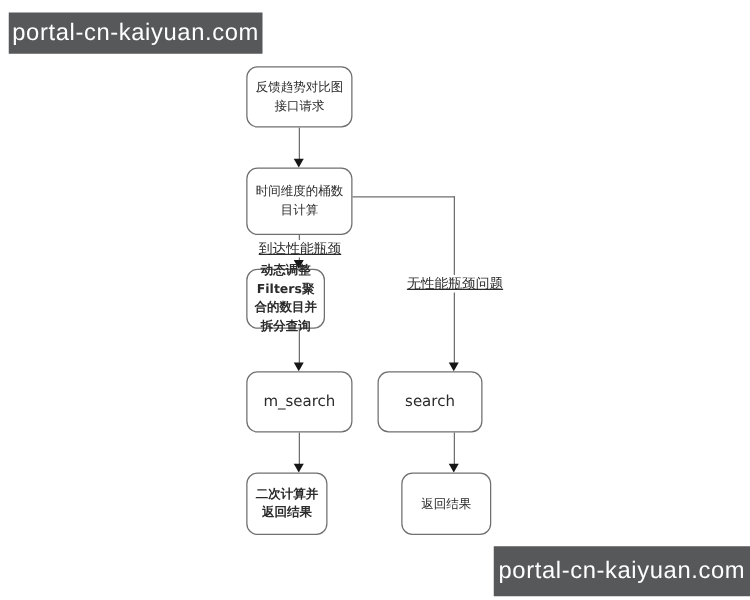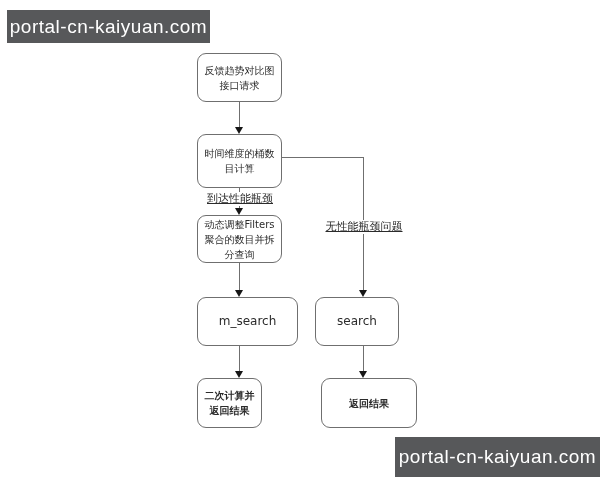--- a/index.html
+++ b/index.html
@@ -27,25 +27,25 @@
   .wm-bottom{left:395px;top:437px;width:205px;height:40px;}
   .node{
     position:absolute;box-sizing:border-box;
     border:1px solid var(--node-border);border-radius:9px;
     background:#fff;color:var(--node-text);
     display:flex;align-items:center;justify-content:center;text-align:center;
     font-size:10px;line-height:15px;padding:2px 3px;
   }
   .n1{left:197px;top:53px;width:85px;height:49px;}
   .n2{left:197px;top:134px;width:85px;height:54px;}
-  .n3{left:197px;top:215px;width:85px;height:48px;}
-  .n4{left:197px;top:297px;width:101px;height:49px;font-size:12px;}
+  .n3{left:197px;top:215px;width:63px;height:48px;font-weight:bold;}
+  .n4{left:197px;top:297px;width:85px;height:49px;font-size:12px;}
   .n5{left:197px;top:378px;width:65px;height:50px;font-weight:bold;}
-  .n6{left:315px;top:297px;width:84px;height:49px;font-size:12px;}
-  .n7{left:321px;top:378px;width:96px;height:50px;font-weight:bold;}
+  .n6{left:302px;top:297px;width:84px;height:49px;font-size:12px;}
+  .n7{left:321px;top:378px;width:72px;height:50px;}
   .vline{position:absolute;width:1px;background:var(--connector);}
   .hline{position:absolute;height:1px;background:var(--connector);}
   .arrow-down{
     position:absolute;width:0;height:0;
     border-left:4px solid transparent;border-right:4px solid transparent;
     border-top:7px solid var(--arrowhead);
   }
   .edge-label{
     position:absolute;transform:translateX(-50%);
     background:var(--canvas-bg);color:var(--node-text);

